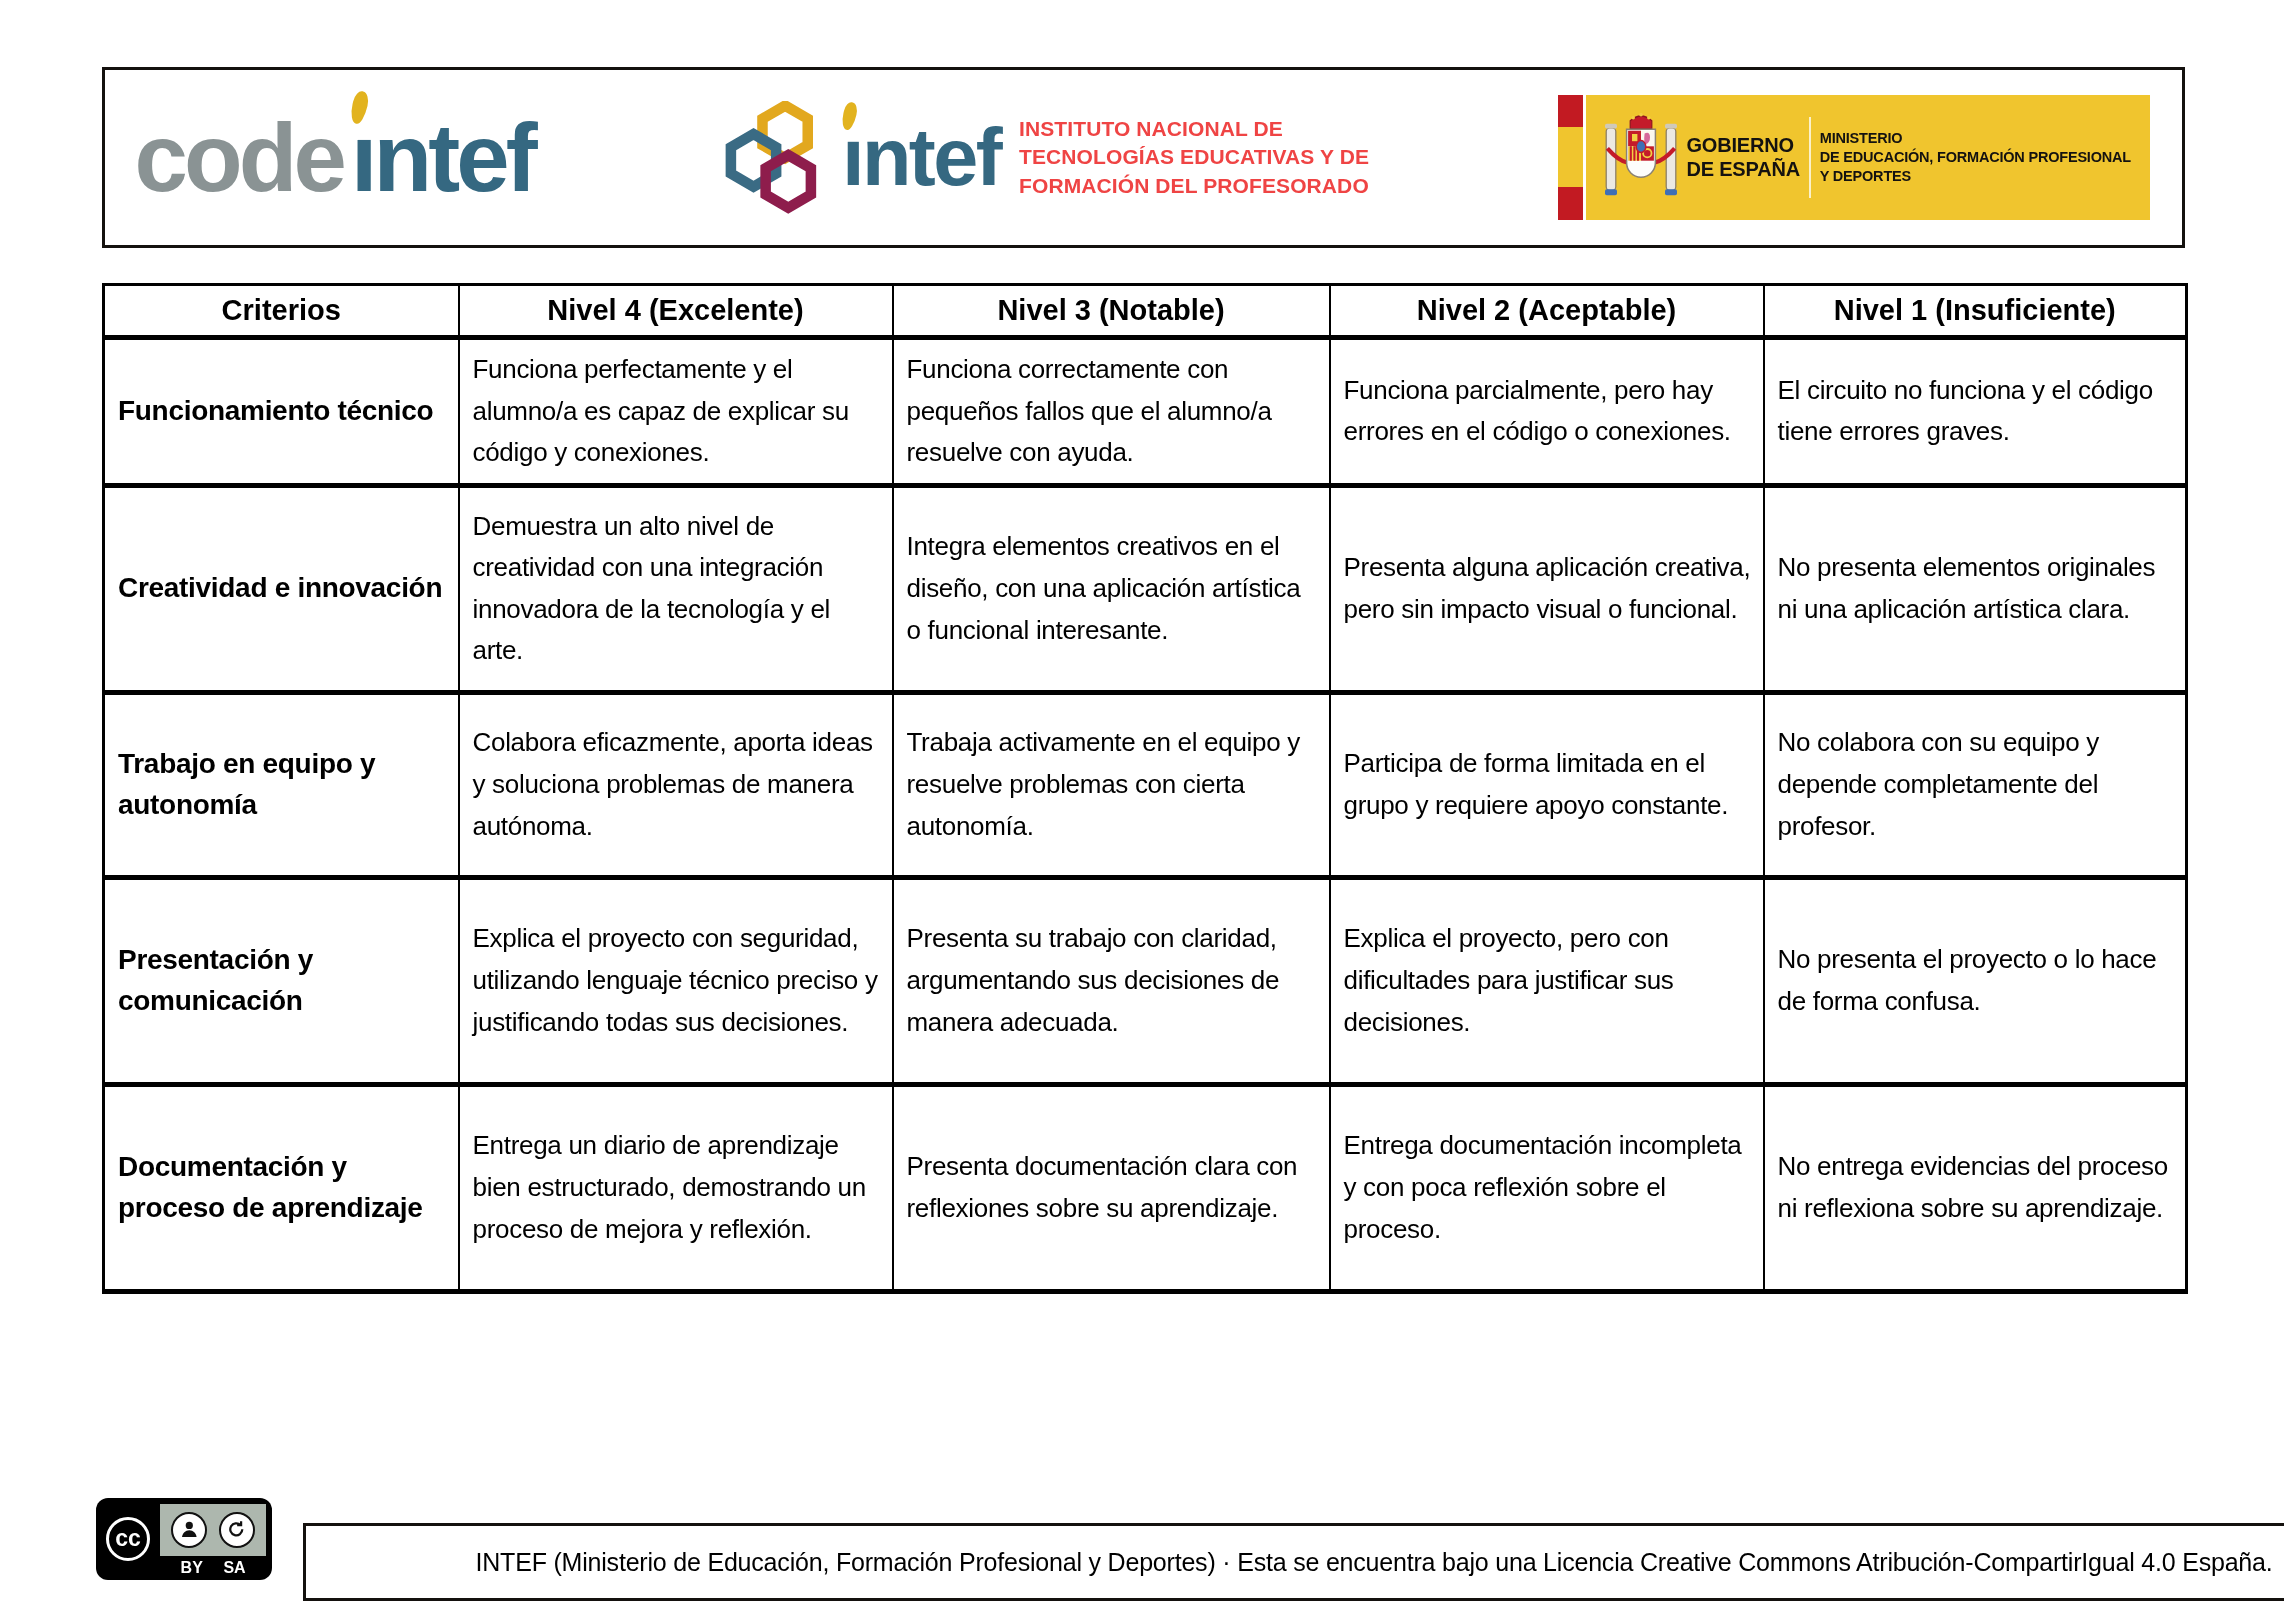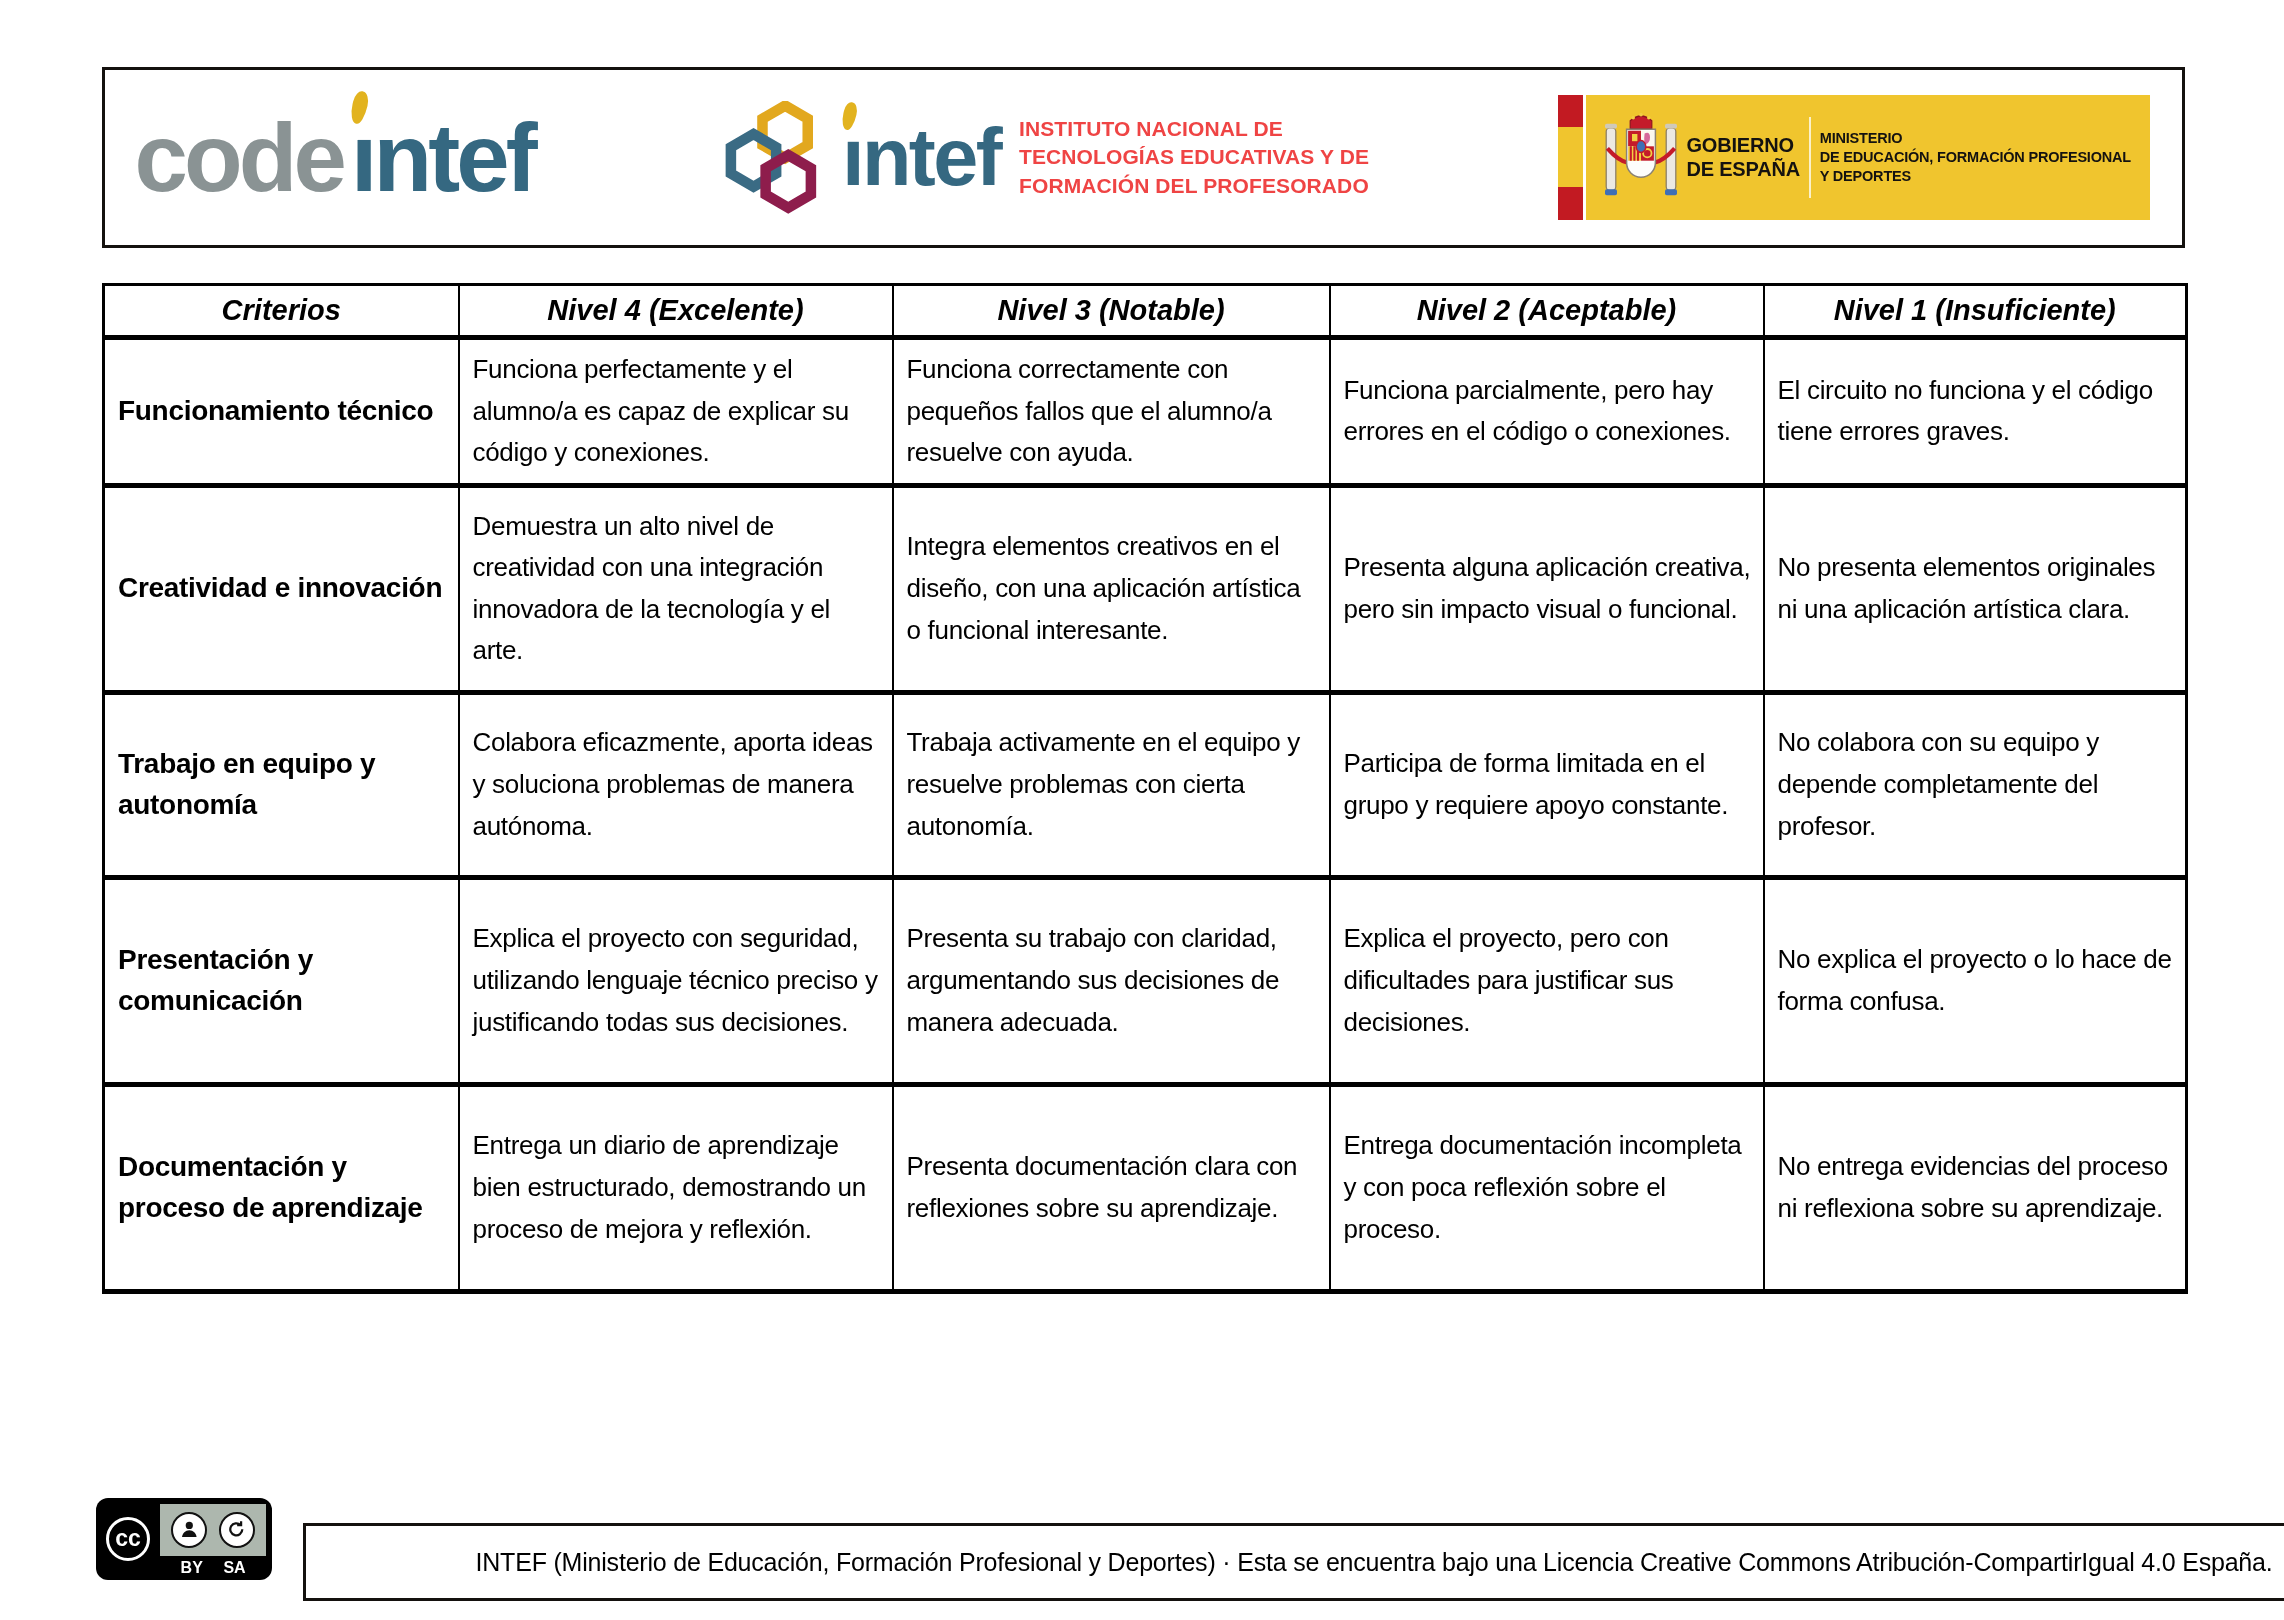--- a/index.html
+++ b/index.html
@@ -41,21 +41,21 @@
   .gov-ministry{font-weight:700;font-size:14.5px;line-height:1.32;color:#141210;letter-spacing:-0.2px;white-space:nowrap;}
 
   
   .rubric{
     position:absolute;left:102px;top:283px;width:2083px;
     border-collapse:collapse;table-layout:fixed;background:#fff;
     border:3.2px solid #000;
   }
   .rubric th{
     border:2.6px solid #000;border-bottom:5.8px solid #000;
-    font-size:29px;font-weight:700;text-align:center;padding:3.9px 5.1px;font-style:italic;
+    font-size:29px;font-weight:700;text-align:center;padding:3.9px 5.1px;
   }
   .rubric td{
     border:2.6px solid #000;border-top:5.1px solid #000;border-bottom:5.1px solid #000;
     font-size:26px;line-height:1.6;letter-spacing:-0.3px;
     padding:9px 10.3px 9px 13px;vertical-align:middle;text-align:left;
   }
   .rubric td.criterion{font-weight:700;font-size:28px;line-height:1.45;}
   .rubric thead tr{height:53px;}
   .rubric tbody tr:nth-child(1){height:138px;}
   .rubric tbody tr:nth-child(2){height:207px;}
@@ -192,21 +192,21 @@
         <td>Colabora eficazmente, aporta ideas y soluciona problemas de manera autónoma.</td>
         <td>Trabaja activamente en el equipo y resuelve problemas con cierta autonomía.</td>
         <td>Participa de forma limitada en el grupo y requiere apoyo constante.</td>
         <td>No colabora con su equipo y depende completamente del profesor.</td>
       </tr>
       <tr>
         <td class="criterion">Presentación y comunicación</td>
         <td>Explica el proyecto con seguridad, utilizando lenguaje técnico preciso y justificando todas sus decisiones.</td>
         <td>Presenta su trabajo con claridad, argumentando sus decisiones de manera adecuada.</td>
         <td>Explica el proyecto, pero con dificultades para justificar sus decisiones.</td>
-        <td>No explica el proyecto o lo hace de forma confusa.</td>
+        <td>No presenta el proyecto o lo hace de forma confusa.</td>
       </tr>
       <tr>
         <td class="criterion">Documentación y proceso de aprendizaje</td>
         <td>Entrega un diario de aprendizaje bien estructurado, demostrando un proceso de mejora y reflexión.</td>
         <td>Presenta documentación clara con reflexiones sobre su aprendizaje.</td>
         <td>Entrega documentación incompleta y con poca reflexión sobre el proceso.</td>
         <td>No entrega evidencias del proceso ni reflexiona sobre su aprendizaje.</td>
       </tr>
     </tbody>
 </table>

